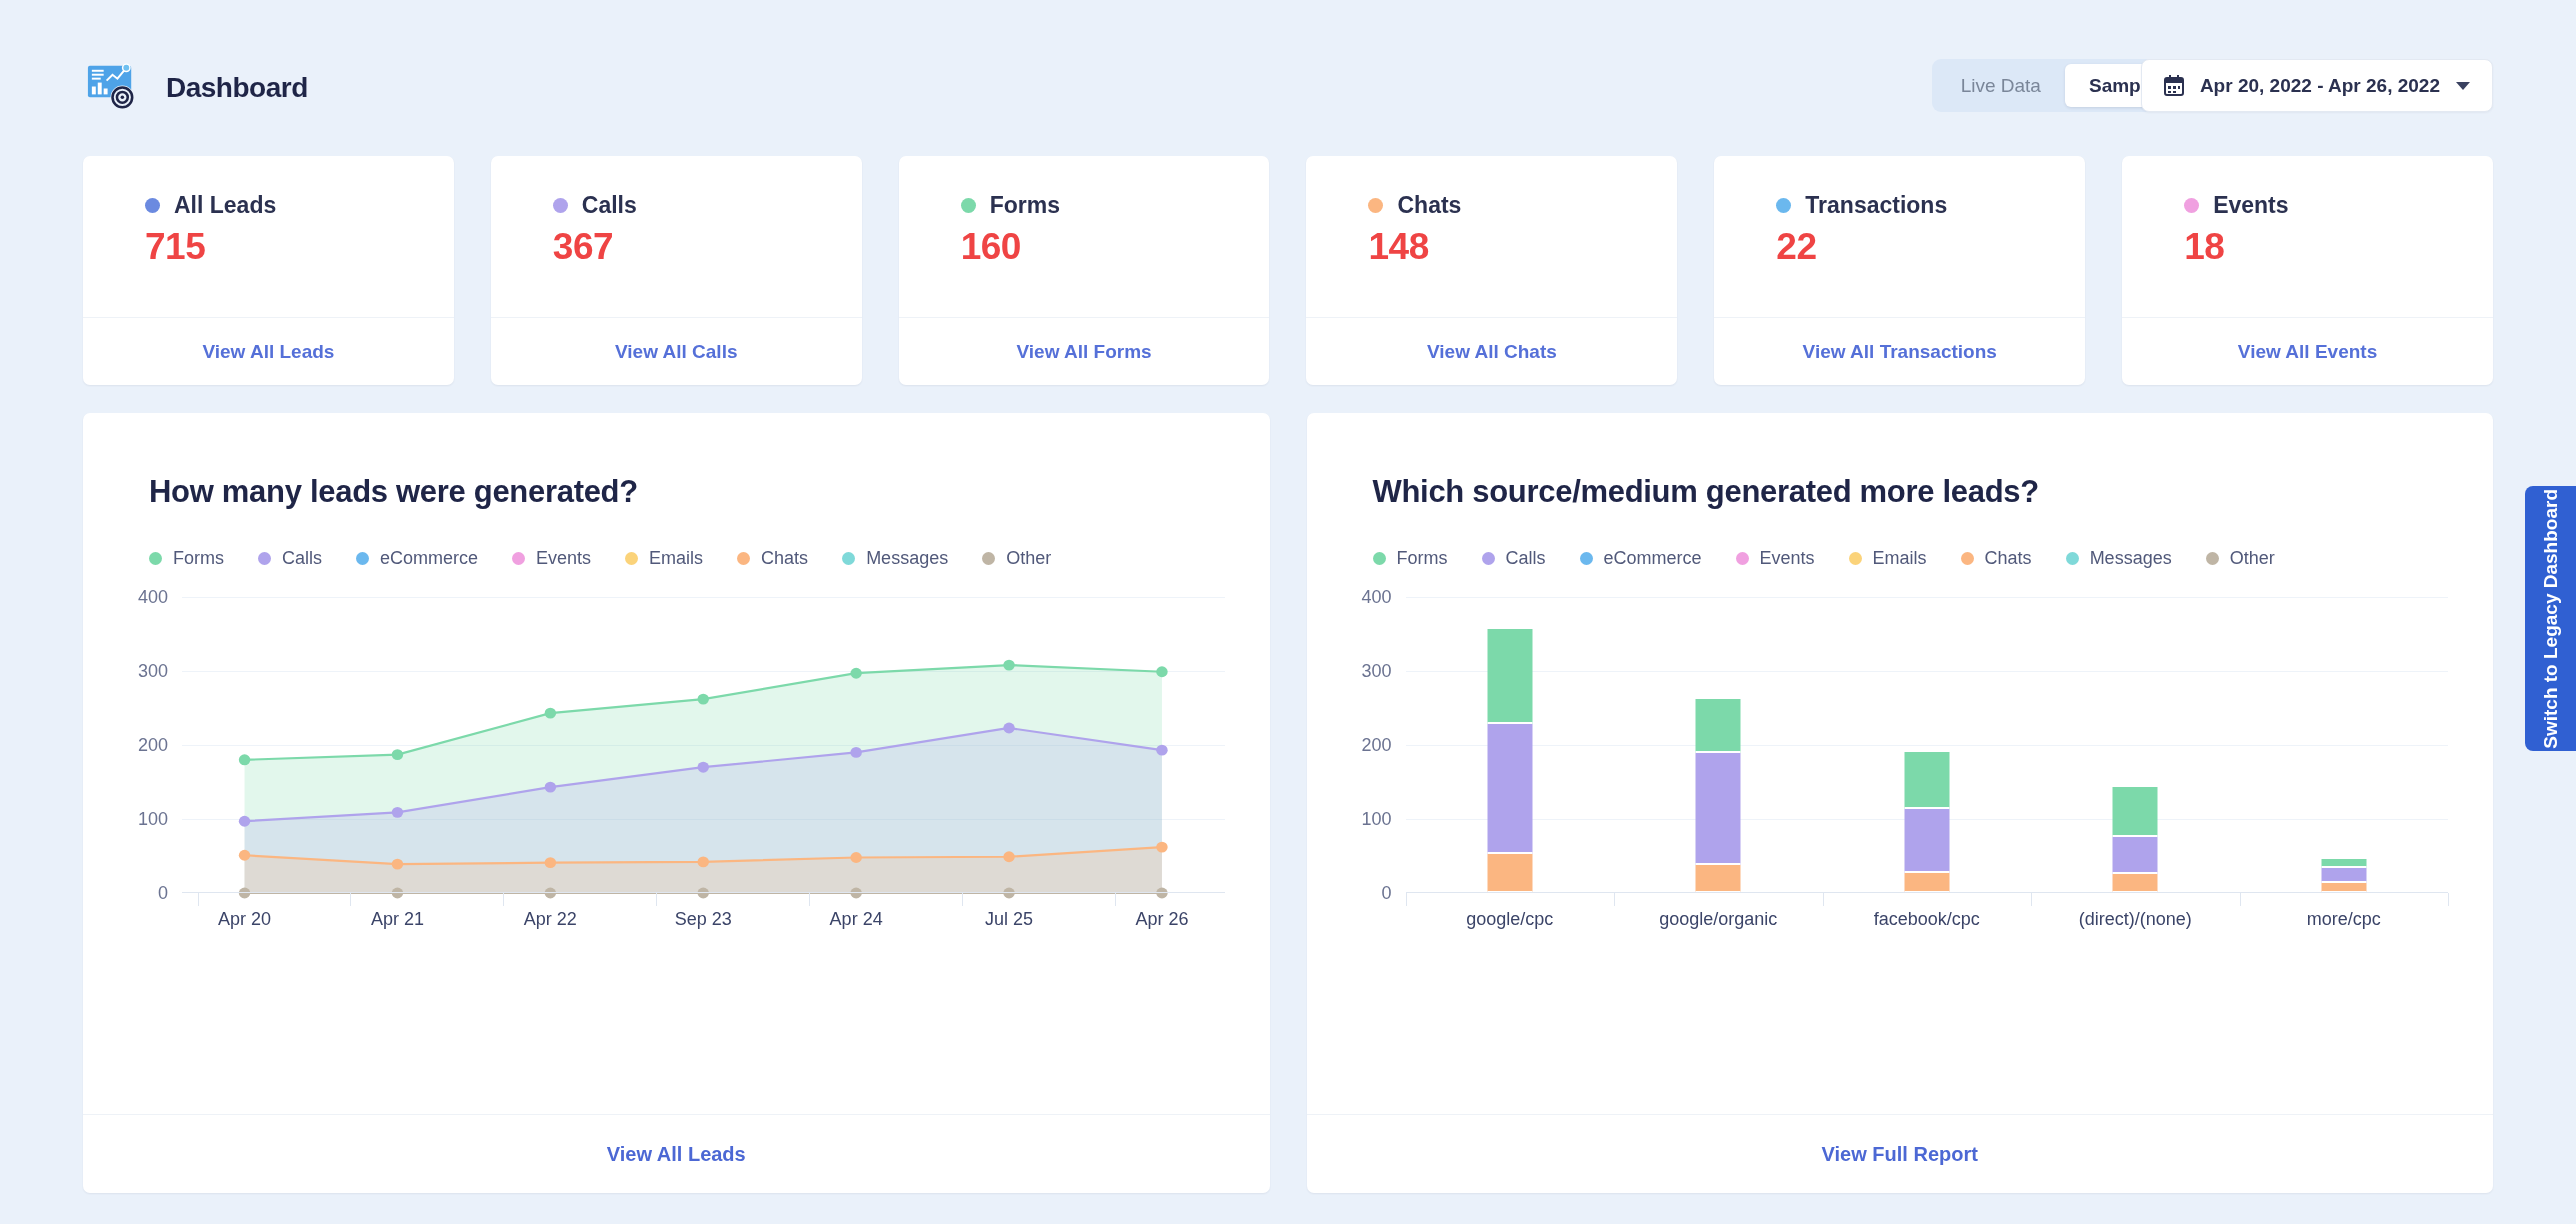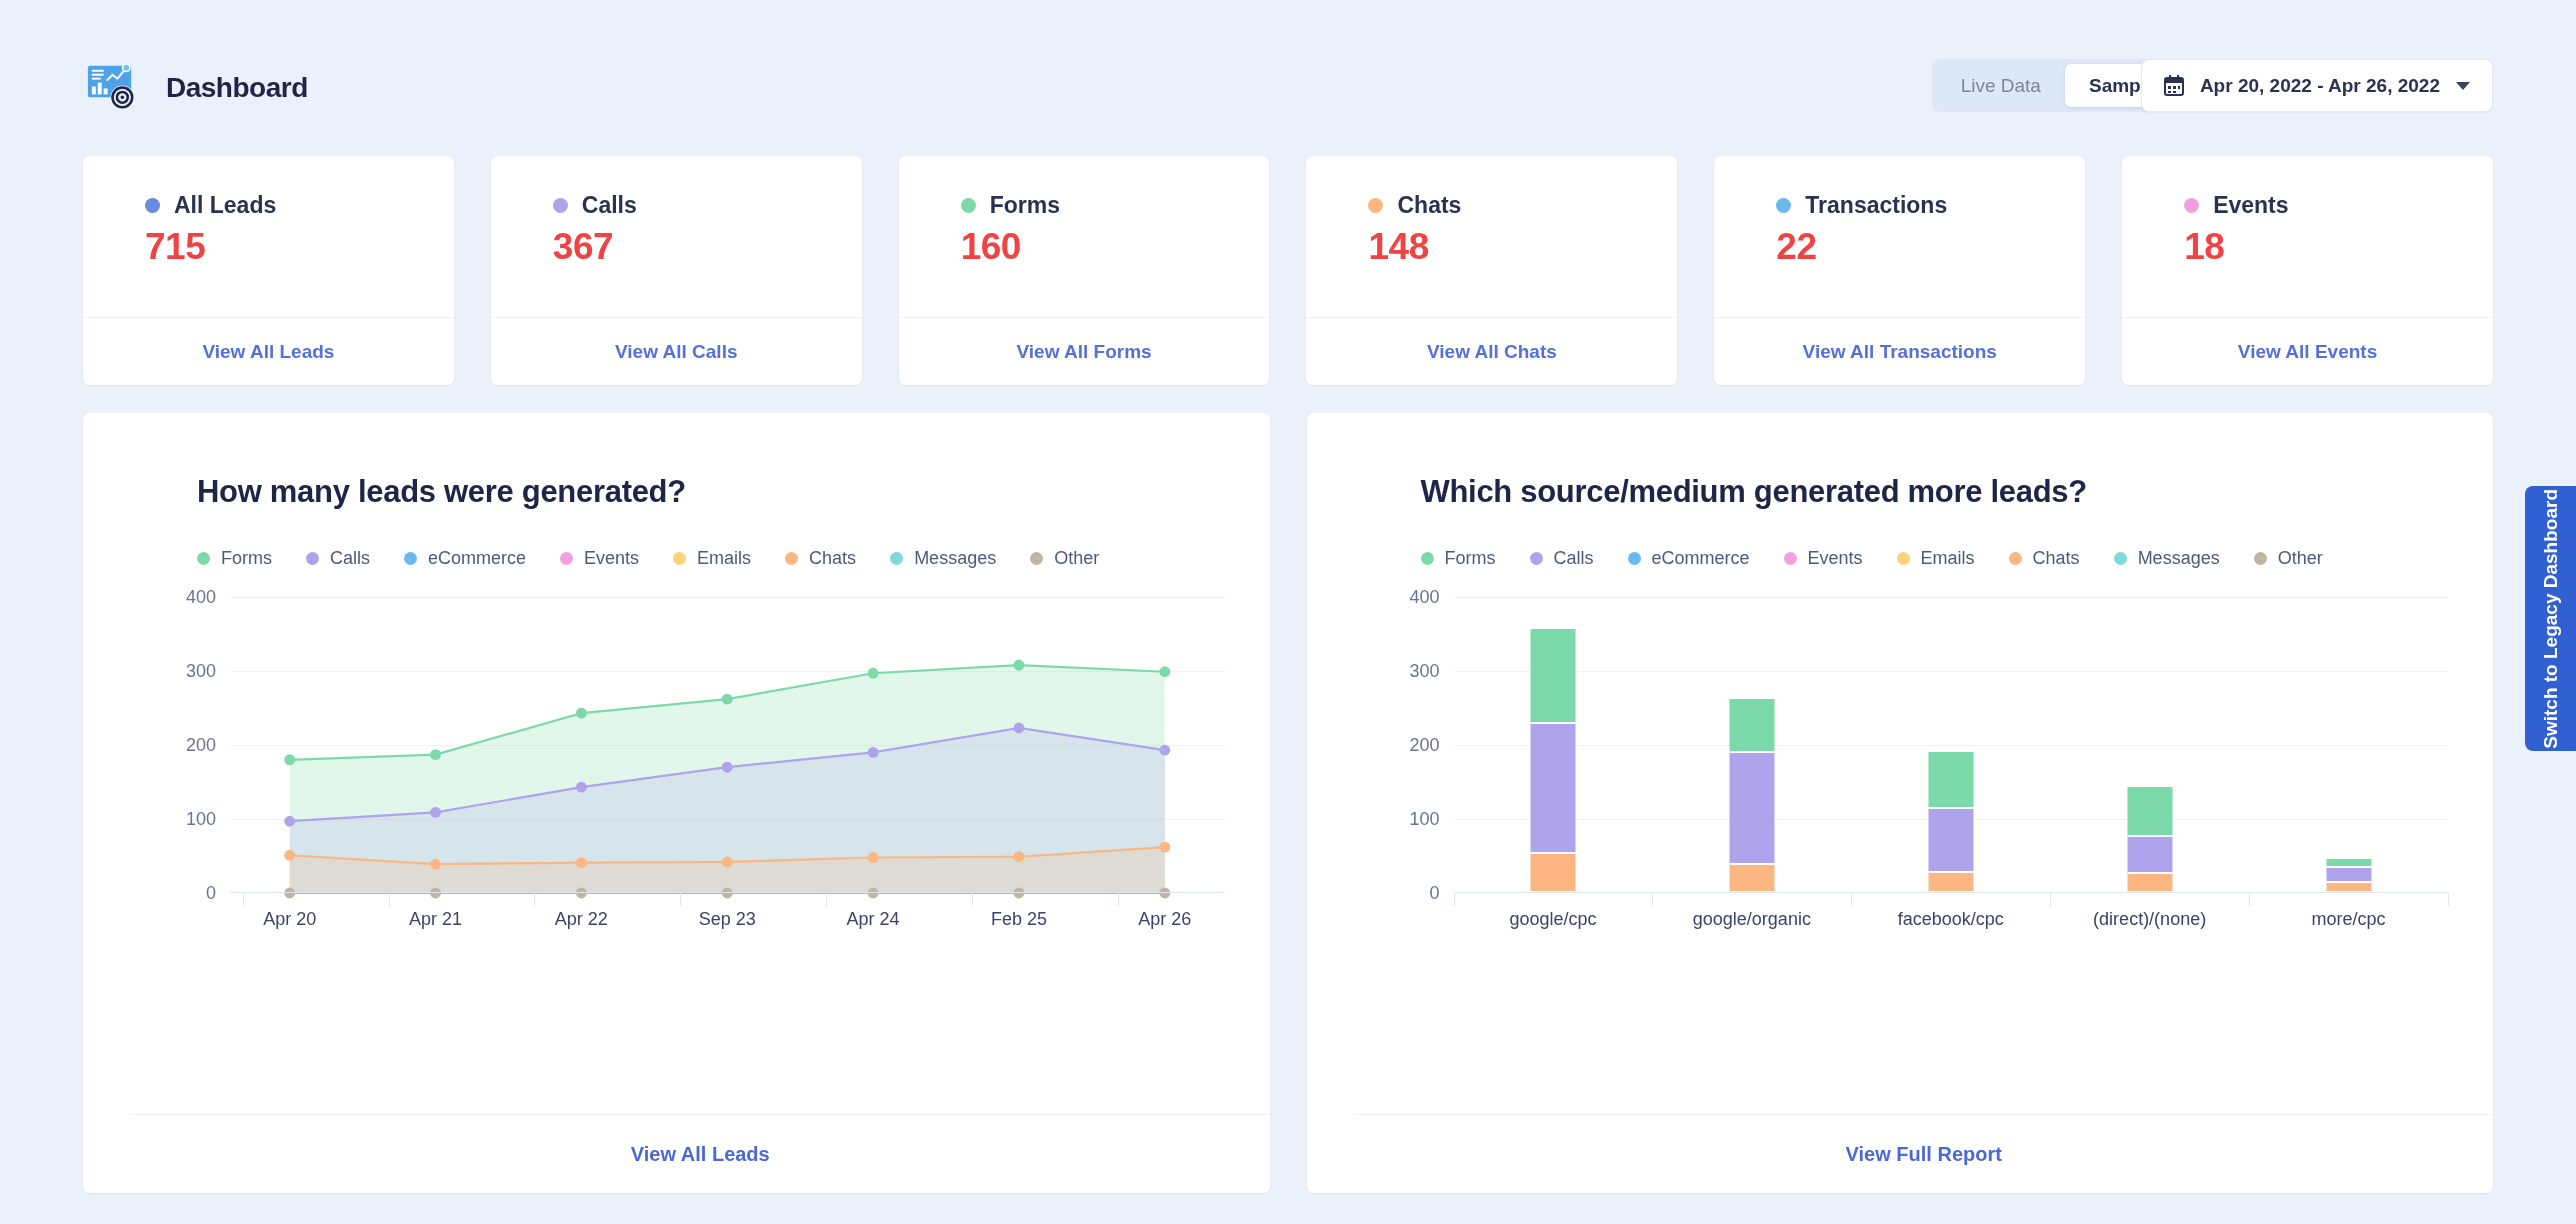--- a/index.html
+++ b/index.html
@@ -76,21 +76,21 @@
   }
 
   
   .charts-row {
     position: absolute; left: 83px; top: 413px;
     width: 2410px; display: flex; gap: 37px;
   }
   .chart-card {
     flex: 1; background: #ffffff; border-radius: 7px;
     box-shadow: 0 1px 2px rgba(30,40,70,.07);
-    display: flex; flex-direction: column; height: 780px; overflow: hidden; padding-left: 48px;
+    display: flex; flex-direction: column; height: 780px; overflow: hidden;
   }
   .chart-title {
     font-size: 31px; font-weight: 700; color: #1f2547;
     padding: 61px 0 0 66px; letter-spacing: -0.3px;
   }
   .legend {
     display: flex; align-items: center; gap: 0; padding: 38px 0 0 66px;
     flex-wrap: nowrap;
   }
   .legend-item { display: flex; align-items: center; gap: 11px; margin-right: 34px; }
@@ -370,21 +370,21 @@
               <div class="x-tick-mark" style="left: calc(64.6667% - 47px);"></div>
               <div class="x-tick-mark" style="left: calc(79.3333% - 47px);"></div>
               <div class="x-tick-mark" style="left: calc(94% - 47px);"></div>
             </div>
           <div class="x-labels" id="xlabels-left">
               <div class="x-label" style="left: 6%;">Apr 20</div>
               <div class="x-label" style="left: 20.6667%;">Apr 21</div>
               <div class="x-label" style="left: 35.3333%;">Apr 22</div>
               <div class="x-label" style="left: 50%;">Sep 23</div>
               <div class="x-label" style="left: 64.6667%;">Apr 24</div>
-              <div class="x-label" style="left: 79.3333%;">Feb 25</div>
+              <div class="x-label" style="left: 79.3333%;">Jul 25</div>
               <div class="x-label" style="left: 94%;">Apr 26</div>
             </div>
         </div>
       </div>
       <div class="chart-footer">
         <span class="chart-link">View All Leads</span>
       </div>
     </div>
 
     <div class="chart-card">

